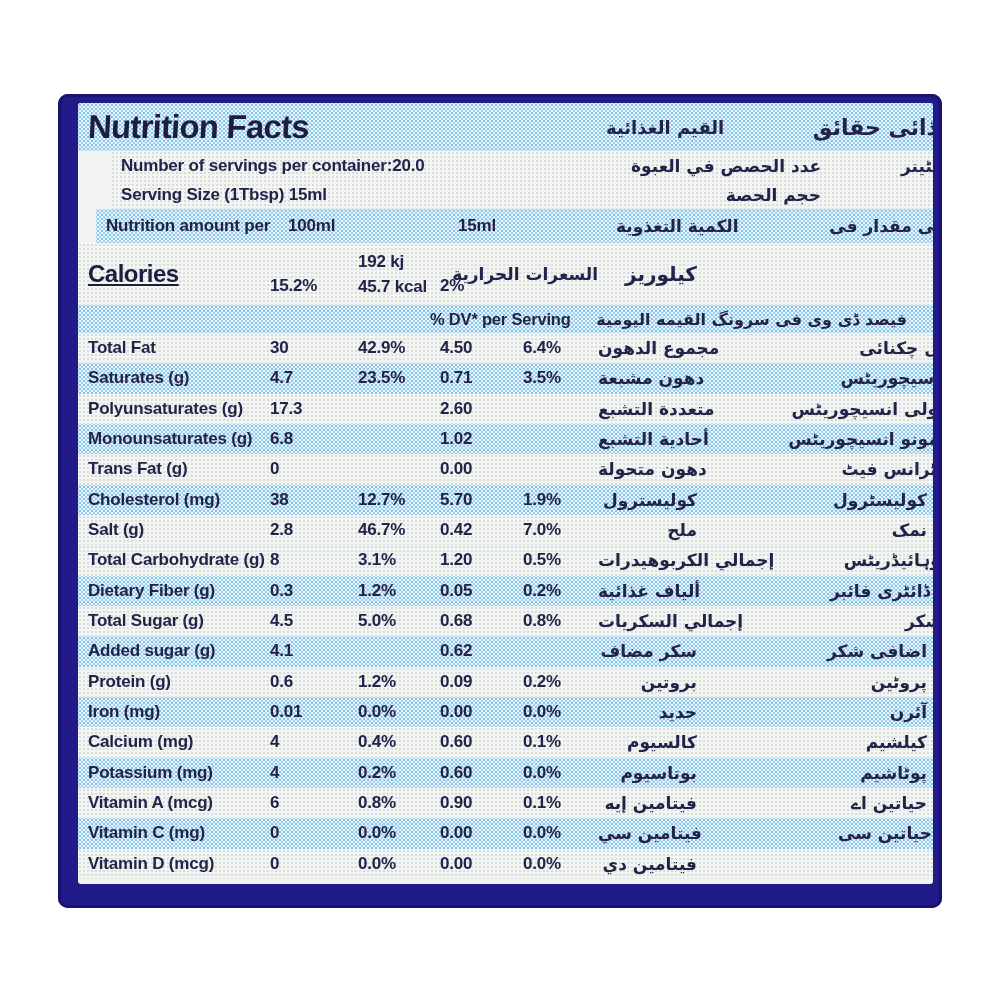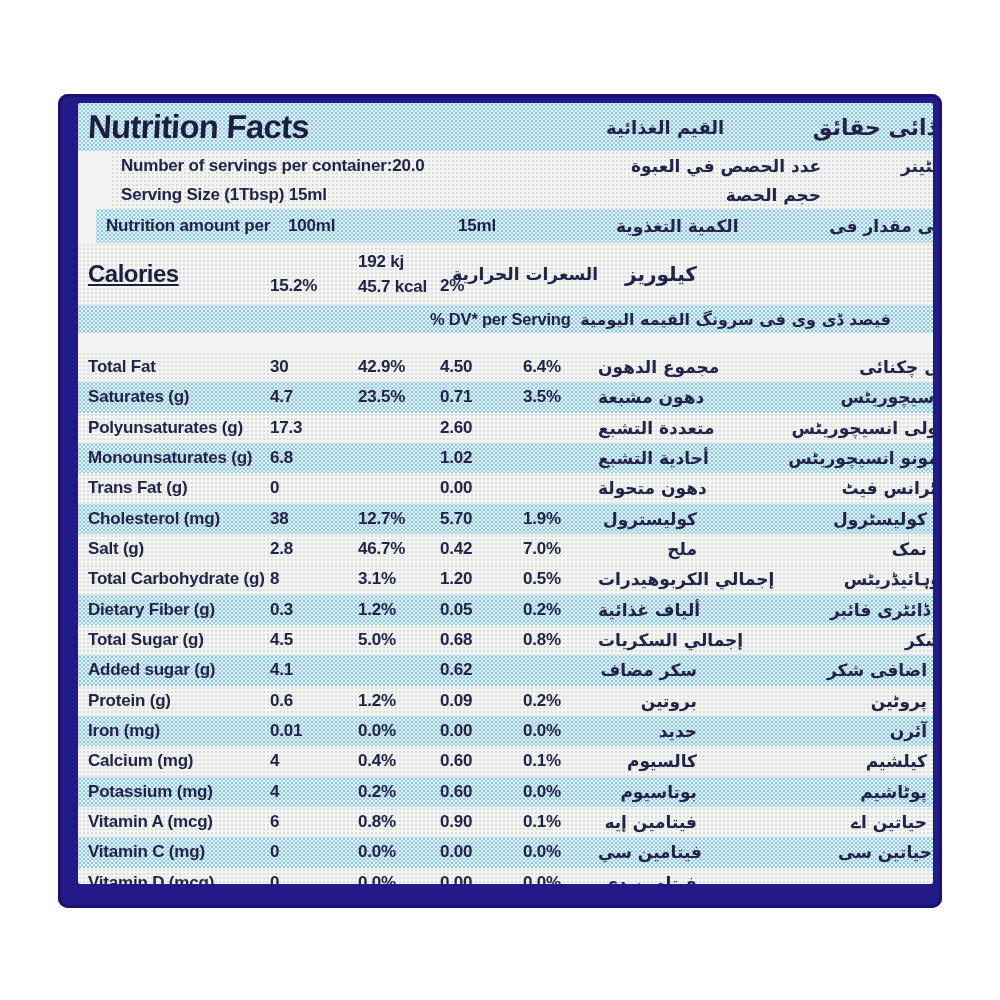--- a/index.html
+++ b/index.html
@@ -58,23 +58,23 @@
   .amt-row{height:34px;margin-left:18px;}
   .amt-en{font-weight:700;}
   
   .cal-row{height:62px;}
   .cal-big{grid-column:1/2;font-size:24px;font-weight:700;color:#1d1d40;letter-spacing:-0.5px;text-decoration:underline;}
   .cal-stack{display:flex;flex-direction:column;justify-content:center;line-height:1.5;}
   .cal-pct{align-self:center;padding-top:24px;}
   
   .dv-row{height:28px;}
   .dv-en{grid-column:4/6;font-weight:700;font-size:16.5px;margin-left:-10px;}
-  .dv-arur{grid-column:6/8;padding-right:36px;font-size:16px;font-weight:600;}
-  
-  #rows{height:546px;display:flex;flex-direction:column;margin-top:19px;}
+  .dv-arur{grid-column:6/8;padding-right:20px;font-size:16px;font-weight:600;}
+  
+  #rows{height:546px;display:flex;flex-direction:column;}
   .row{flex:1;}
 </style>
 </head>
 <body>
 
 <div class="card">
   <div class="label-inner">
 
     <div class="grid b title-row">
       <span class="c title-en">Nutrition Facts</span>

